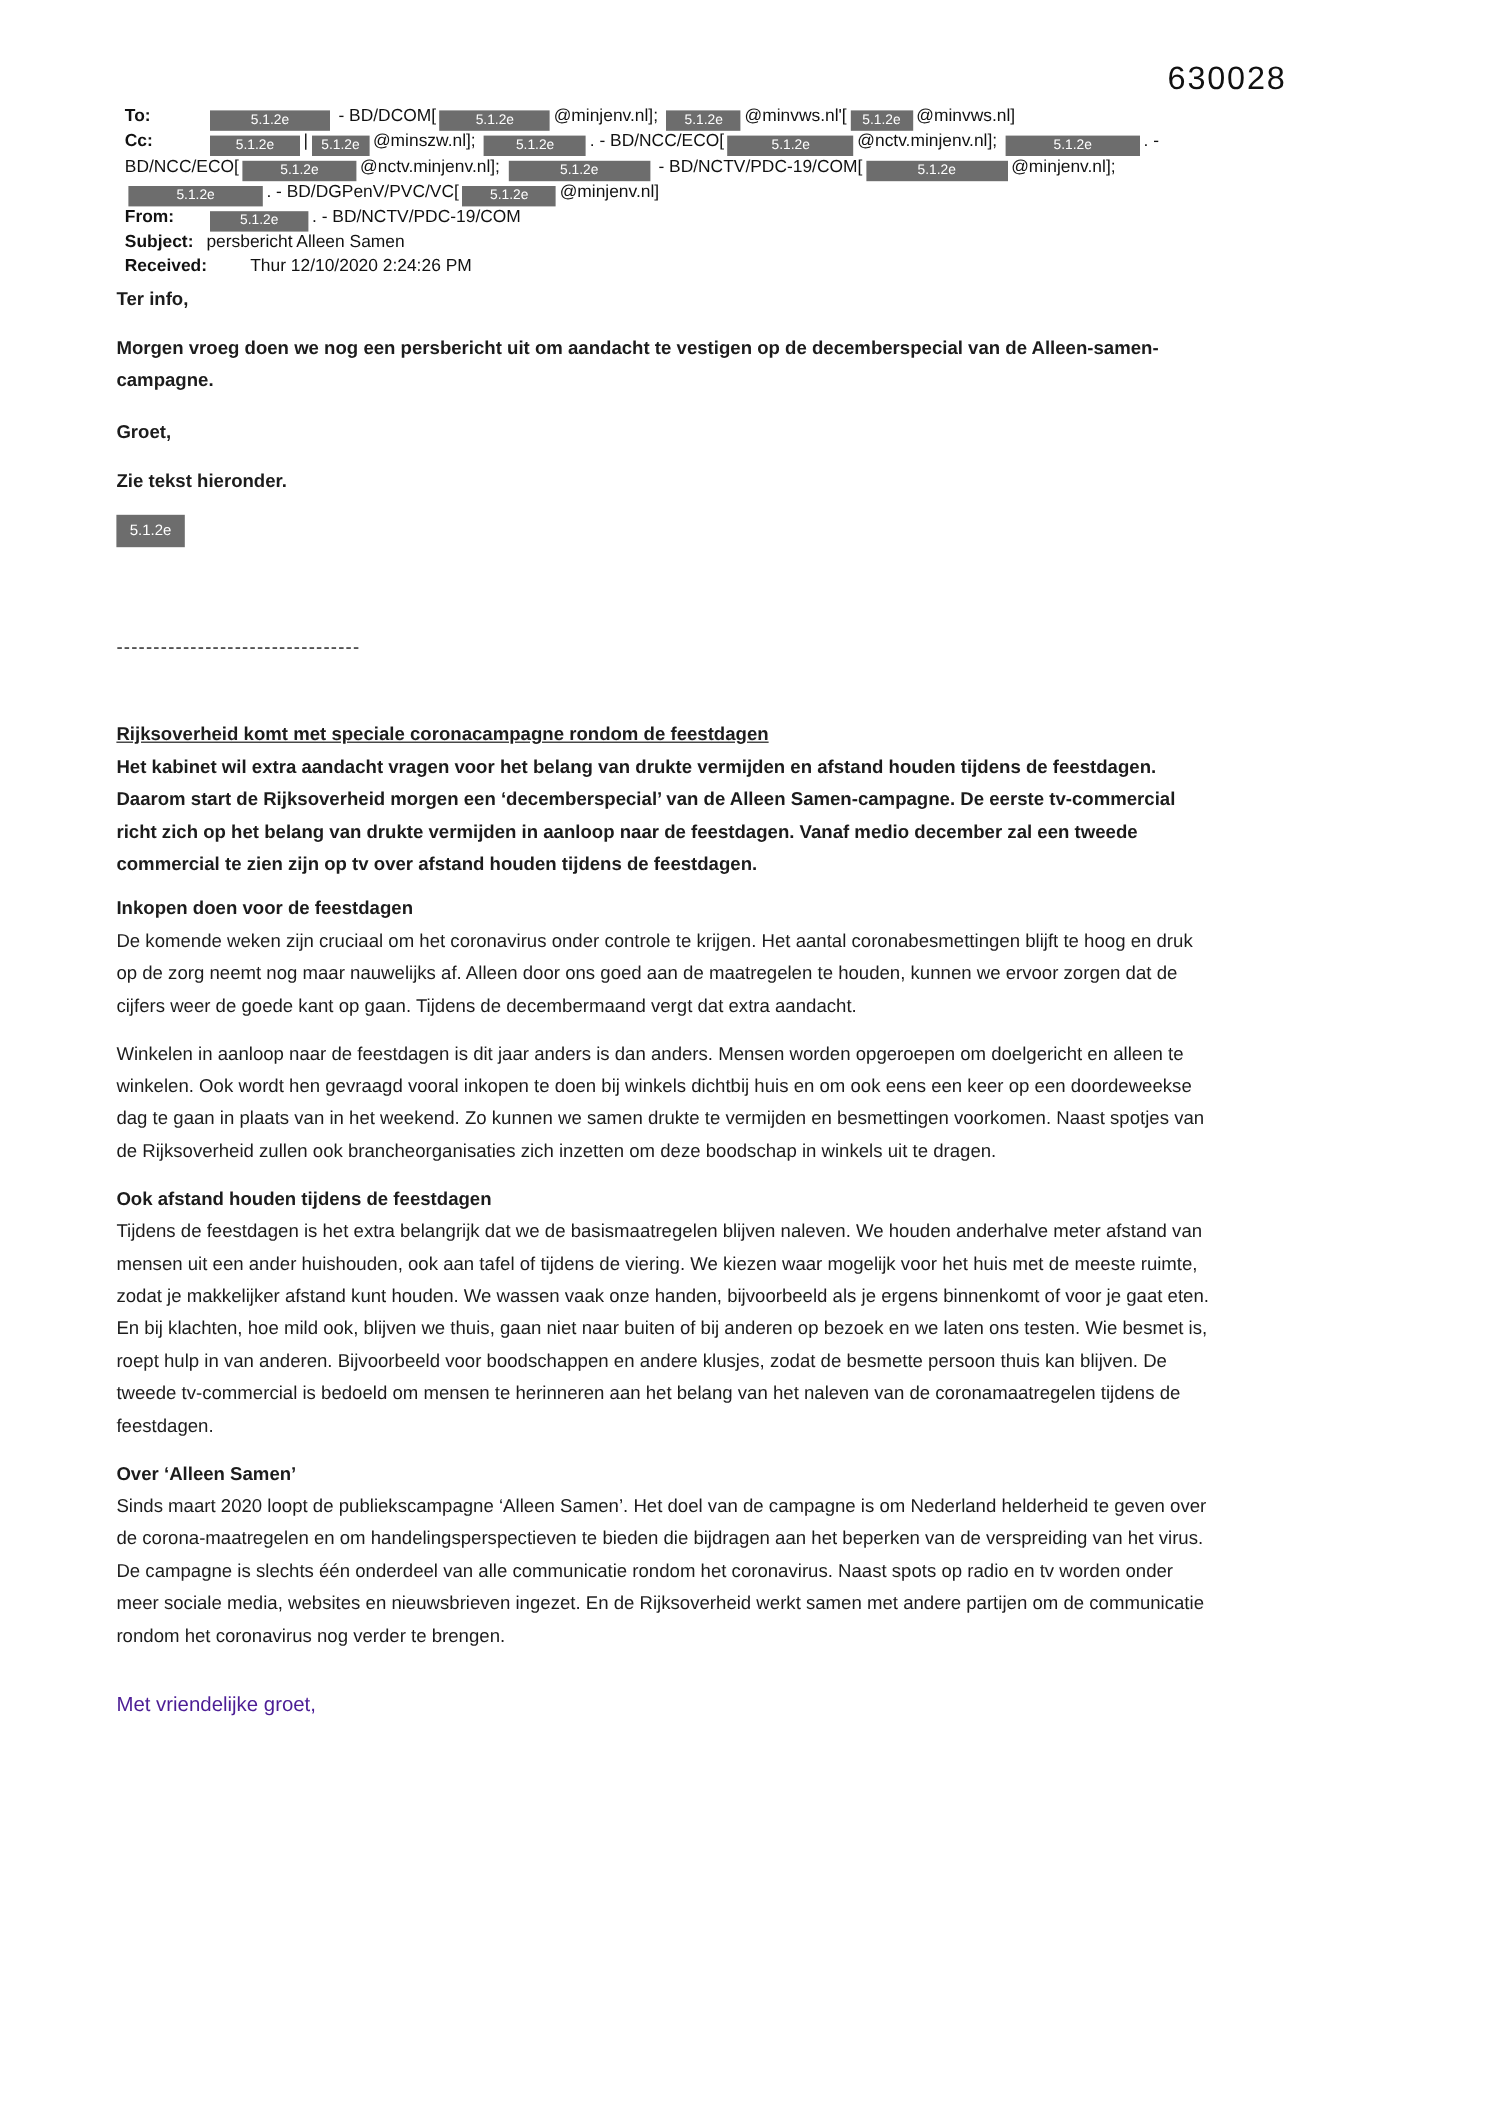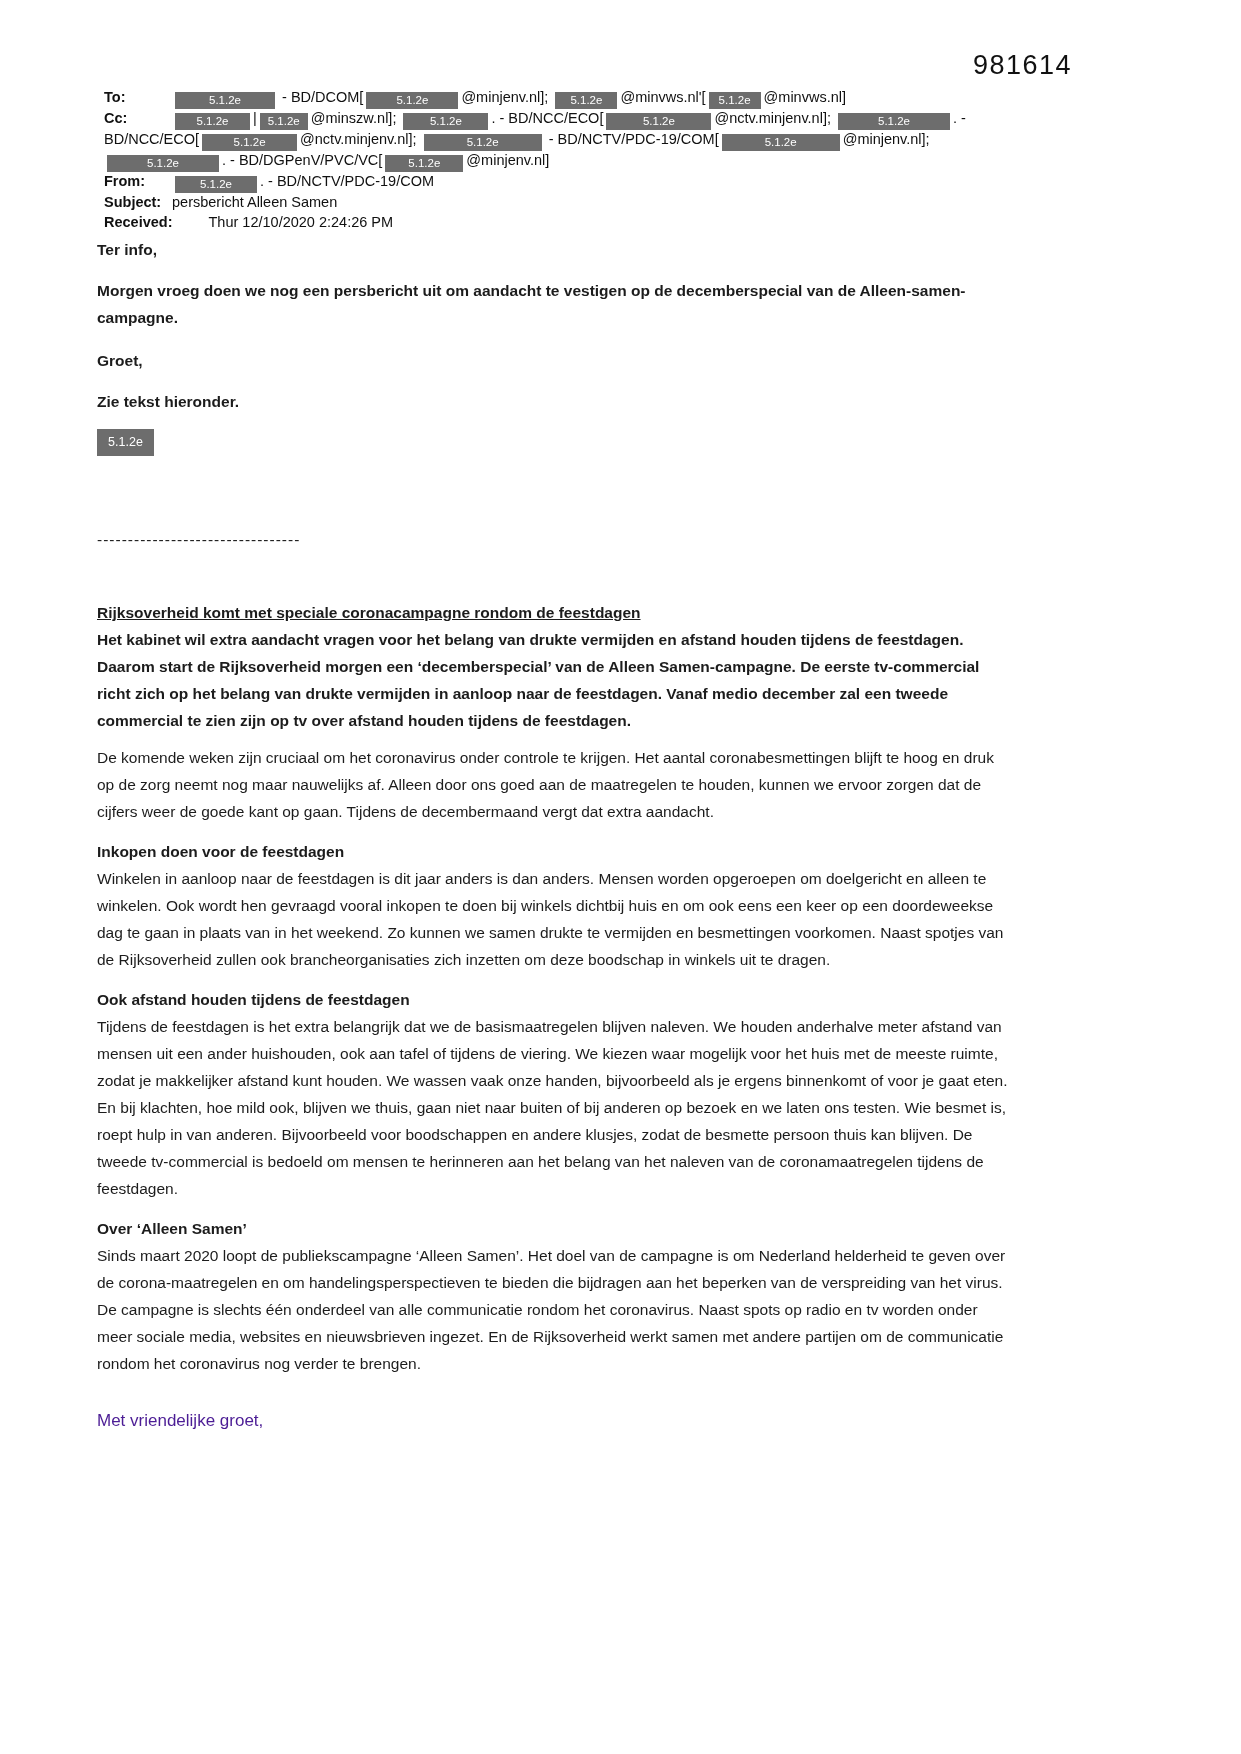--- a/index.html
+++ b/index.html
@@ -49,41 +49,41 @@
   }
   .bold-para{font-weight:bold;margin-bottom:10px;}
   .para{margin-bottom:13px;}
   .subheading{font-weight:bold;margin-bottom:0;margin-top:1px;}
   .signature{margin-top:30px;font-size:17px;}
 </style>
 </head>
 <body>
 
 <div class="page">
-  <div class="doc-number">981614</div>
+  <div class="doc-number">630028</div>
   <div class="email-header" id="header-container">
       <div class="header-line"><span class="hlabel">To:</span><span class="redact" style="background: rgb(109, 109, 109); color: rgb(255, 255, 255); width: 100px;">5.1.2e</span><span class="htext"> - BD/DCOM[</span><span class="redact" style="background: rgb(109, 109, 109); color: rgb(255, 255, 255); width: 92px;">5.1.2e</span><span class="htext">@minjenv.nl]; </span><span class="redact" style="background: rgb(109, 109, 109); color: rgb(255, 255, 255); width: 62px;">5.1.2e</span><span class="htext">@minvws.nl'[</span><span class="redact" style="background: rgb(109, 109, 109); color: rgb(255, 255, 255); width: 52px;">5.1.2e</span><span class="htext">@minvws.nl]</span></div>
       <div class="header-line"><span class="hlabel">Cc:</span><span class="redact" style="background: rgb(109, 109, 109); color: rgb(255, 255, 255); width: 75px;">5.1.2e</span><span class="htext">|</span><span class="redact" style="background: rgb(109, 109, 109); color: rgb(255, 255, 255); width: 48px;">5.1.2e</span><span class="htext">@minszw.nl]; </span><span class="redact" style="background: rgb(109, 109, 109); color: rgb(255, 255, 255); width: 85px;">5.1.2e</span><span class="htext">. - BD/NCC/ECO[</span><span class="redact" style="background: rgb(109, 109, 109); color: rgb(255, 255, 255); width: 105px;">5.1.2e</span><span class="htext">@nctv.minjenv.nl]; </span><span class="redact" style="background: rgb(109, 109, 109); color: rgb(255, 255, 255); width: 112px;">5.1.2e</span><span class="htext">. -</span></div>
       <div class="header-line"><span class="htext">BD/NCC/ECO[</span><span class="redact" style="background: rgb(109, 109, 109); color: rgb(255, 255, 255); width: 95px;">5.1.2e</span><span class="htext">@nctv.minjenv.nl]; </span><span class="redact" style="background: rgb(109, 109, 109); color: rgb(255, 255, 255); width: 118px;">5.1.2e</span><span class="htext"> - BD/NCTV/PDC-19/COM[</span><span class="redact" style="background: rgb(109, 109, 109); color: rgb(255, 255, 255); width: 118px;">5.1.2e</span><span class="htext">@minjenv.nl];</span></div>
       <div class="header-line"><span class="redact" style="background: rgb(109, 109, 109); color: rgb(255, 255, 255); width: 112px;">5.1.2e</span><span class="htext">. - BD/DGPenV/PVC/VC[</span><span class="redact" style="background: rgb(109, 109, 109); color: rgb(255, 255, 255); width: 78px;">5.1.2e</span><span class="htext">@minjenv.nl]</span></div>
       <div class="header-line"><span class="hlabel">From:</span><span class="redact" style="background: rgb(109, 109, 109); color: rgb(255, 255, 255); width: 82px;">5.1.2e</span><span class="htext">. - BD/NCTV/PDC-19/COM</span></div>
       <div class="header-line"><span class="hlabel">Subject:</span><span class="htext">persbericht Alleen Samen</span></div>
       <div class="header-line"><span class="hlabel">Received:</span><span class="htext" style="margin-left: 36px;">Thur 12/10/2020 2:24:26 PM</span></div>
     </div>
   <div class="email-body" id="body-container">
       <div class="blk bold-line">Ter info,</div>
       <div class="blk bold-para-intro">Morgen vroeg doen we nog een persbericht uit om aandacht te vestigen op de decemberspecial van de Alleen-samen-campagne.</div>
       <div class="blk bold-line">Groet,</div>
       <div class="blk bold-line">Zie tekst hieronder.</div>
       <div class="blk redaction-block"><span class="redact big" style="background: rgb(109, 109, 109); color: rgb(255, 255, 255);">5.1.2e</span></div>
       <div class="blk separator">---------------------------------</div>
       <div class="blk heading-underline">Rijksoverheid komt met speciale coronacampagne rondom de feestdagen</div>
       <div class="blk bold-para">Het kabinet wil extra aandacht vragen voor het belang van drukte vermijden en afstand houden tijdens de feestdagen. Daarom start de Rijksoverheid morgen een ‘decemberspecial’ van de Alleen Samen-campagne. De eerste tv-commercial richt zich op het belang van drukte vermijden in aanloop naar de feestdagen. Vanaf medio december zal een tweede commercial te zien zijn op tv over afstand houden tijdens de feestdagen.</div>
+      <div class="blk subheading">Inkopen doen voor de feestdagen</div>
       <div class="blk para">De komende weken zijn cruciaal om het coronavirus onder controle te krijgen. Het aantal coronabesmettingen blijft te hoog en druk op de zorg neemt nog maar nauwelijks af. Alleen door ons goed aan de maatregelen te houden, kunnen we ervoor zorgen dat de cijfers weer de goede kant op gaan. Tijdens de decembermaand vergt dat extra aandacht.</div>
-      <div class="blk subheading">Inkopen doen voor de feestdagen</div>
       <div class="blk para">Winkelen in aanloop naar de feestdagen is dit jaar anders is dan anders. Mensen worden opgeroepen om doelgericht en alleen te winkelen. Ook wordt hen gevraagd vooral inkopen te doen bij winkels dichtbij huis en om ook eens een keer op een doordeweekse dag te gaan in plaats van in het weekend. Zo kunnen we samen drukte te vermijden en besmettingen voorkomen. Naast spotjes van de Rijksoverheid zullen ook brancheorganisaties zich inzetten om deze boodschap in winkels uit te dragen.</div>
       <div class="blk subheading">Ook afstand houden tijdens de feestdagen</div>
       <div class="blk para">Tijdens de feestdagen is het extra belangrijk dat we de basismaatregelen blijven naleven. We houden anderhalve meter afstand van mensen uit een ander huishouden, ook aan tafel of tijdens de viering. We kiezen waar mogelijk voor het huis met de meeste ruimte, zodat je makkelijker afstand kunt houden. We wassen vaak onze handen, bijvoorbeeld als je ergens binnenkomt of voor je gaat eten. En bij klachten, hoe mild ook, blijven we thuis, gaan niet naar buiten of bij anderen op bezoek en we laten ons testen. Wie besmet is, roept hulp in van anderen. Bijvoorbeeld voor boodschappen en andere klusjes, zodat de besmette persoon thuis kan blijven. De tweede tv-commercial is bedoeld om mensen te herinneren aan het belang van het naleven van de coronamaatregelen tijdens de feestdagen.</div>
       <div class="blk subheading">Over ‘Alleen Samen’</div>
       <div class="blk para">Sinds maart 2020 loopt de publiekscampagne ‘Alleen Samen’. Het doel van de campagne is om Nederland helderheid te geven over de corona-maatregelen en om handelingsperspectieven te bieden die bijdragen aan het beperken van de verspreiding van het virus. De campagne is slechts één onderdeel van alle communicatie rondom het coronavirus. Naast spots op radio en tv worden onder meer sociale media, websites en nieuwsbrieven ingezet. En de Rijksoverheid werkt samen met andere partijen om de communicatie rondom het coronavirus nog verder te brengen.</div>
       <div class="blk signature" style="color: #4c1d95;">Met vriendelijke groet,</div>
     </div>
 </div>
 
 </body></html>

